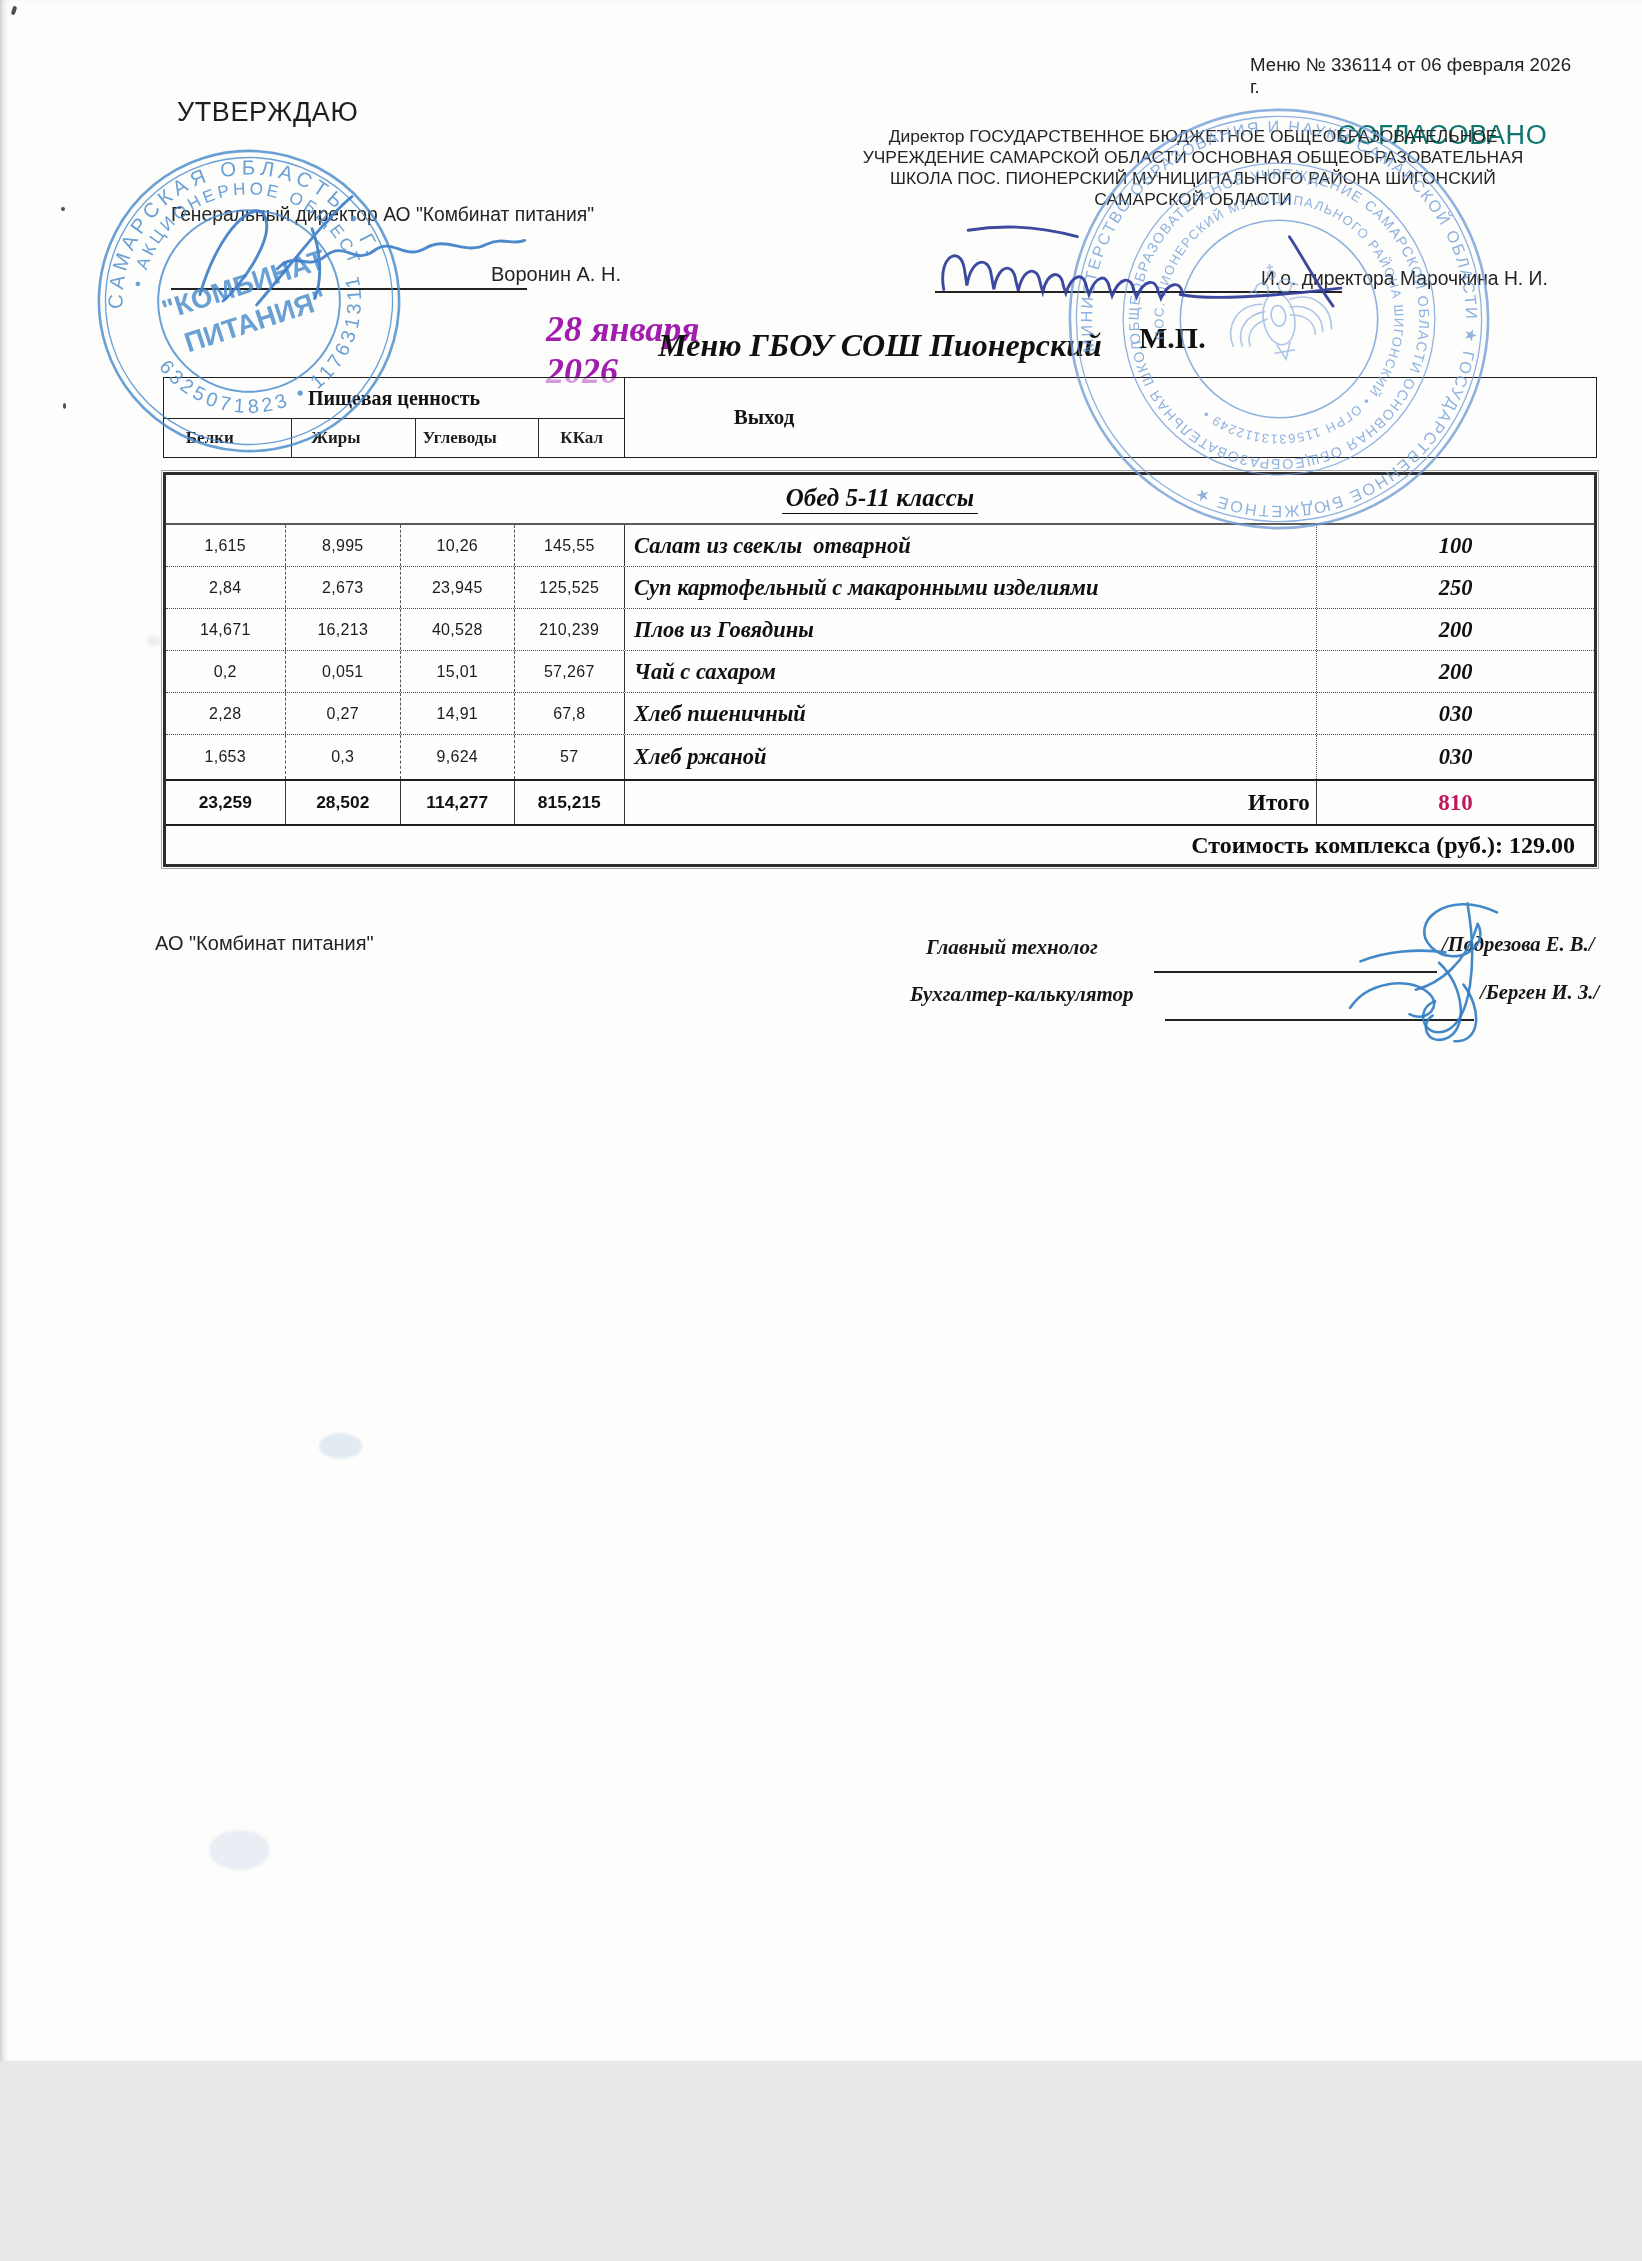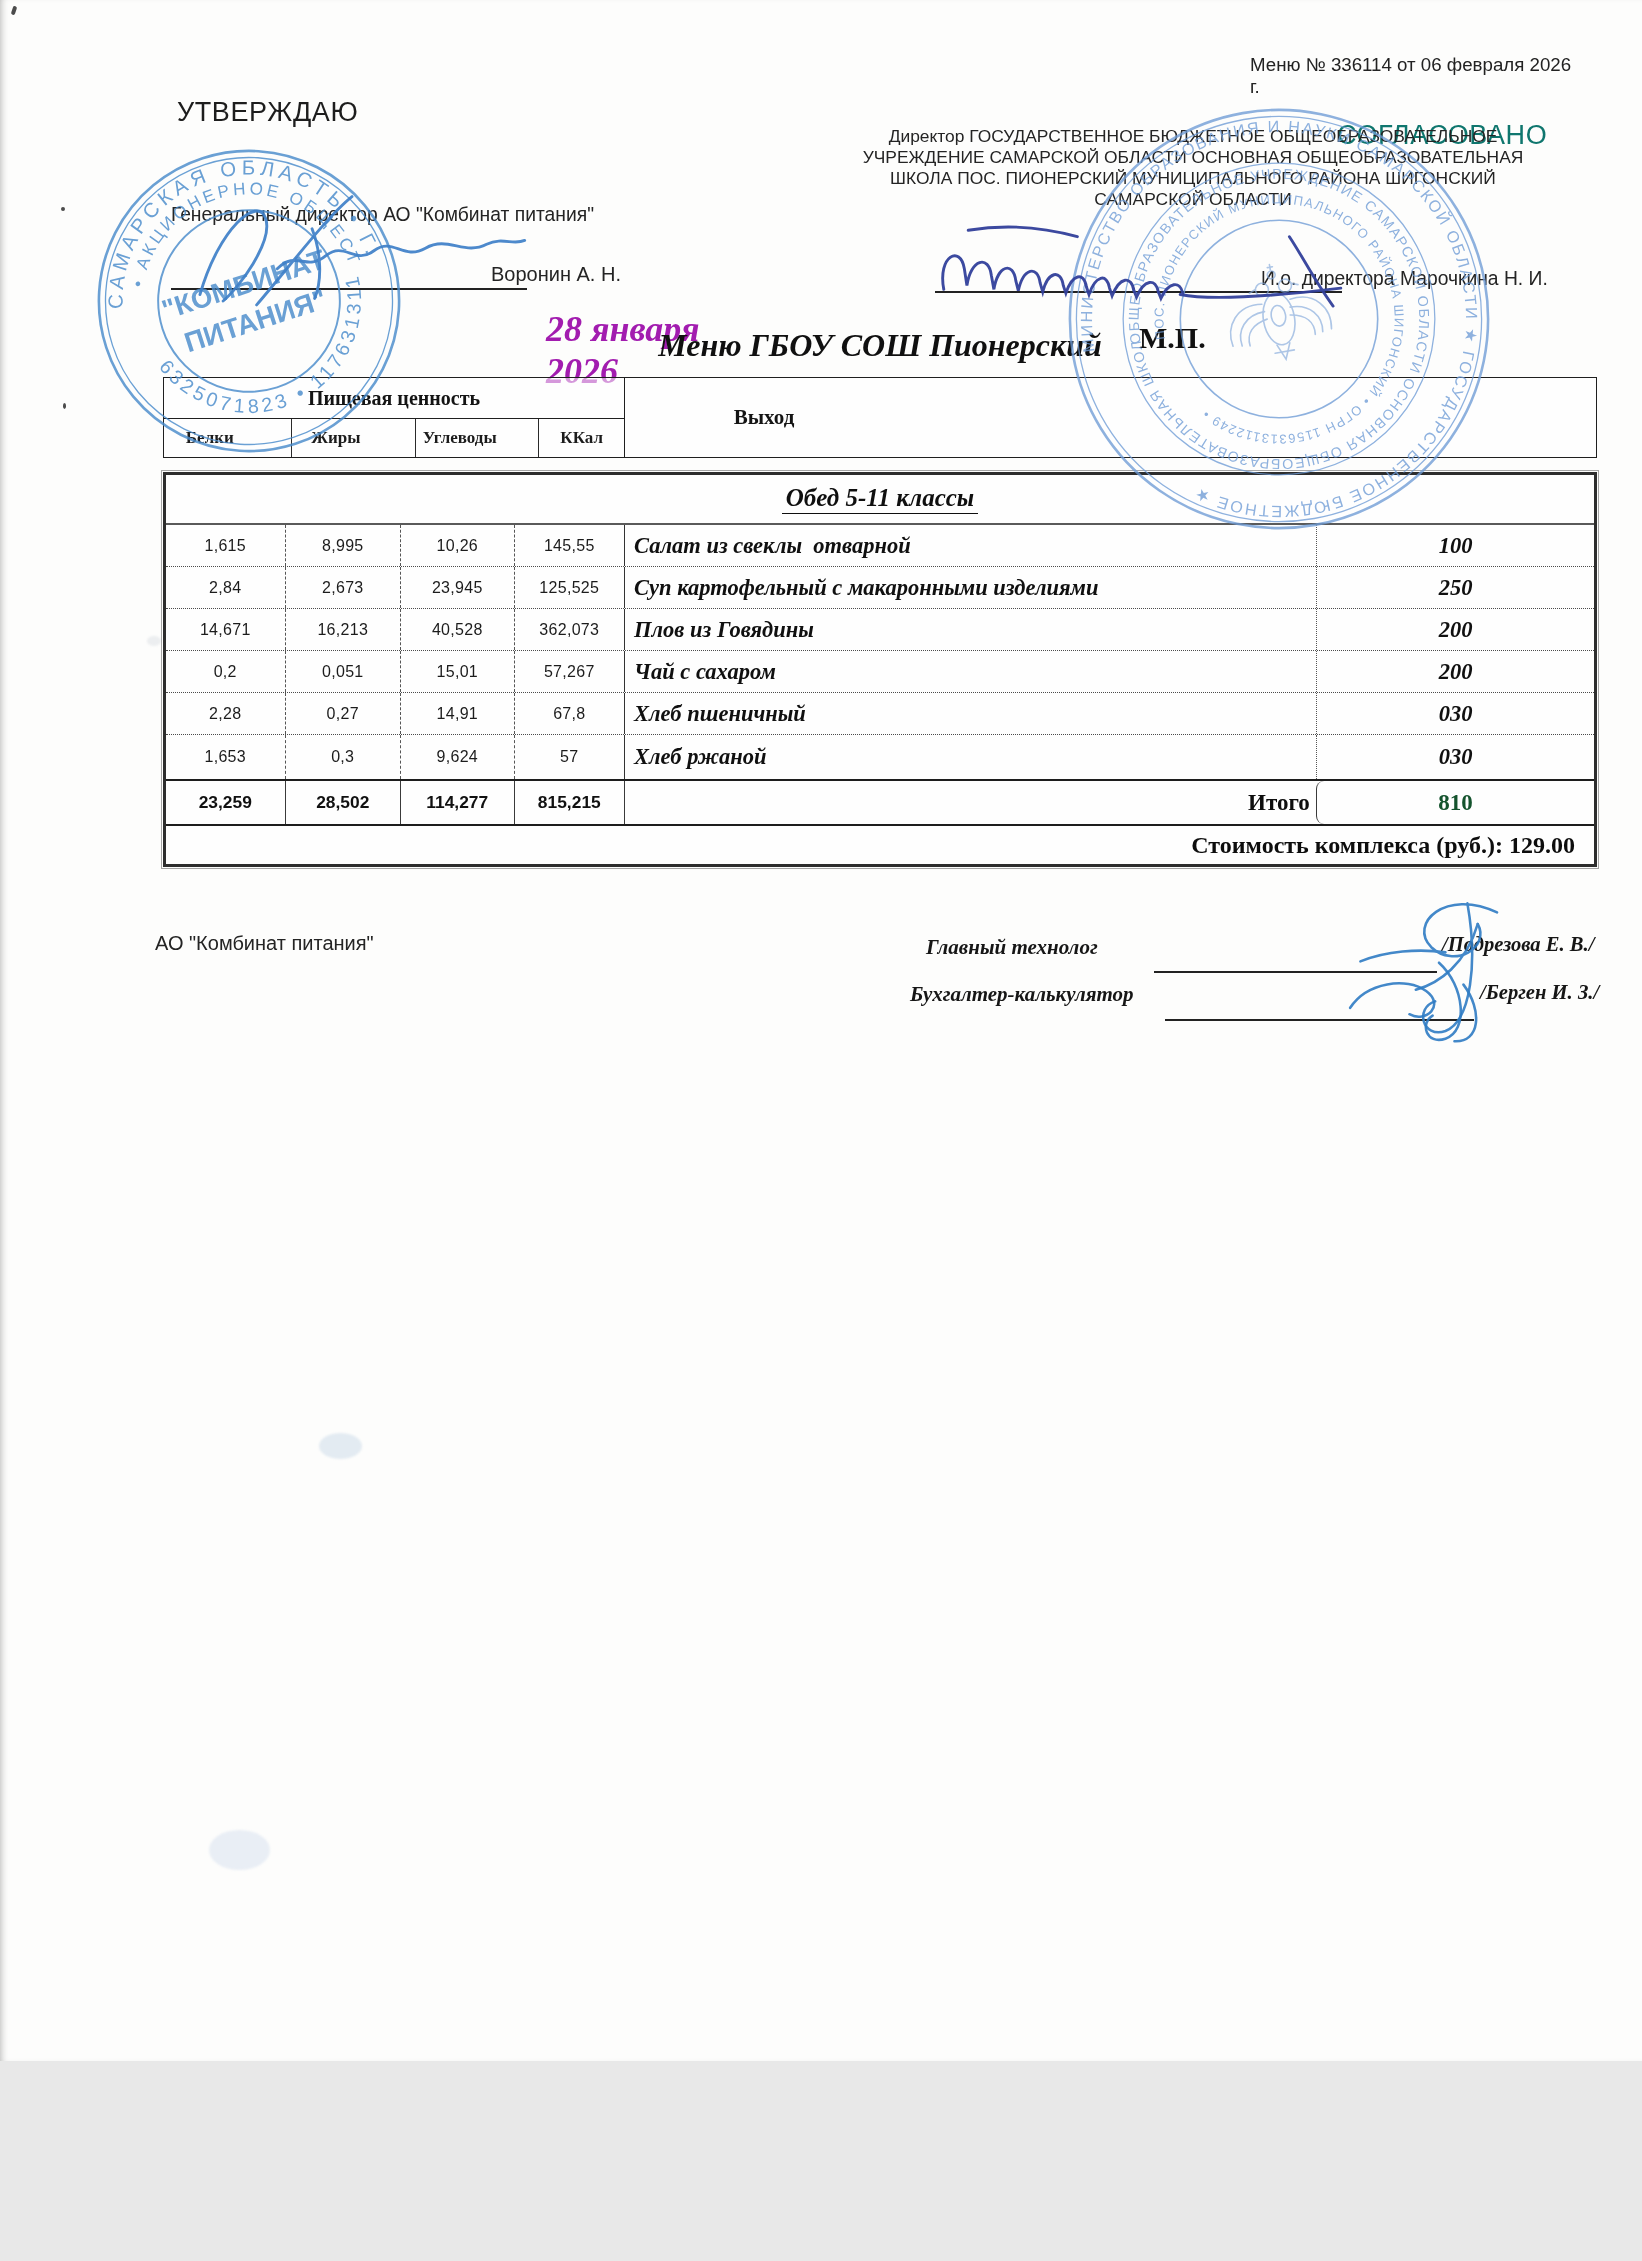--- a/index.html
+++ b/index.html
@@ -66,21 +66,21 @@
   .mt-row .num{font-size:16px;color:#1c1c1c;letter-spacing:0.3px;}
   .mt-row .cell + .cell{border-left:1.3px dashed #555;}
   .mt-row .dish{border-left:1.9px solid #333 !important;justify-content:flex-start;
     padding-left:9px;font-size:22.5px;font-weight:bold;font-style:italic;color:#101010;white-space:pre-wrap;}
   .mt-row .out{border-left:1.3px dotted #555 !important;font-size:22.5px;font-weight:bold;font-style:italic;color:#101010;}
   .totals-row{display:flex;height:43px;border-top:2.6px solid #1d1d1d;}
   .totals-row .num{font-size:17.4px;font-weight:bold;color:#111;}
   .totals-row .cell + .cell{border-left:1.3px solid #3a3a3a;}
   .totals-row .itogo{border-left:1.3px solid #3a3a3a;justify-content:flex-end;padding-right:6.4px;
     font-size:23px;font-weight:bold;color:#0e0e0e;}
-  .totals-row .out-total{border-left:1.3px solid #3a3a3a;font-size:23px;font-weight:bold;color:#14532d;border-radius:8px;}
+  .totals-row .out-total{border-left:1.3px solid #3a3a3a;font-size:23px;font-weight:bold;color:#be185d;}
   .cost-row{height:40px;border-top:2.6px solid #1d1d1d;display:flex;align-items:center;
     justify-content:flex-end;padding-right:19px;box-sizing:border-box;
     font-size:24px;font-weight:bold;color:#0d0d0d;}
 
   
   .footer-org{top:932px;left:155px;font-size:20px;color:#242424;}
   .tech-label{top:935px;left:926px;font-size:21px;font-style:italic;font-weight:bold;color:#161616;}
   .tech-line{top:971px;left:1154px;width:283px;}
   .tech-name{top:933px;left:1442px;font-size:20.6px;font-style:italic;font-weight:bold;color:#161616;}
   .acc-label{top:982px;left:910px;font-size:21px;font-style:italic;font-weight:bold;color:#161616;}
@@ -160,21 +160,21 @@
       <div class="cell cw3 num sans">23,945</div>
       <div class="cell cw4 num sans">125,525</div>
       <div class="cell cwD dish">Суп картофельный с макаронными изделиями</div>
       <div class="cell cwO out">250</div>
     </div>
 
     <div class="mt-row">
       <div class="cell cw1 num sans">14,671</div>
       <div class="cell cw2 num sans">16,213</div>
       <div class="cell cw3 num sans">40,528</div>
-      <div class="cell cw4 num sans">362,073</div>
+      <div class="cell cw4 num sans">210,239</div>
       <div class="cell cwD dish">Плов из Говядины</div>
       <div class="cell cwO out">200</div>
     </div>
 
     <div class="mt-row">
       <div class="cell cw1 num sans">0,2</div>
       <div class="cell cw2 num sans">0,051</div>
       <div class="cell cw3 num sans">15,01</div>
       <div class="cell cw4 num sans">57,267</div>
       <div class="cell cwD dish">Чай с сахаром</div>

